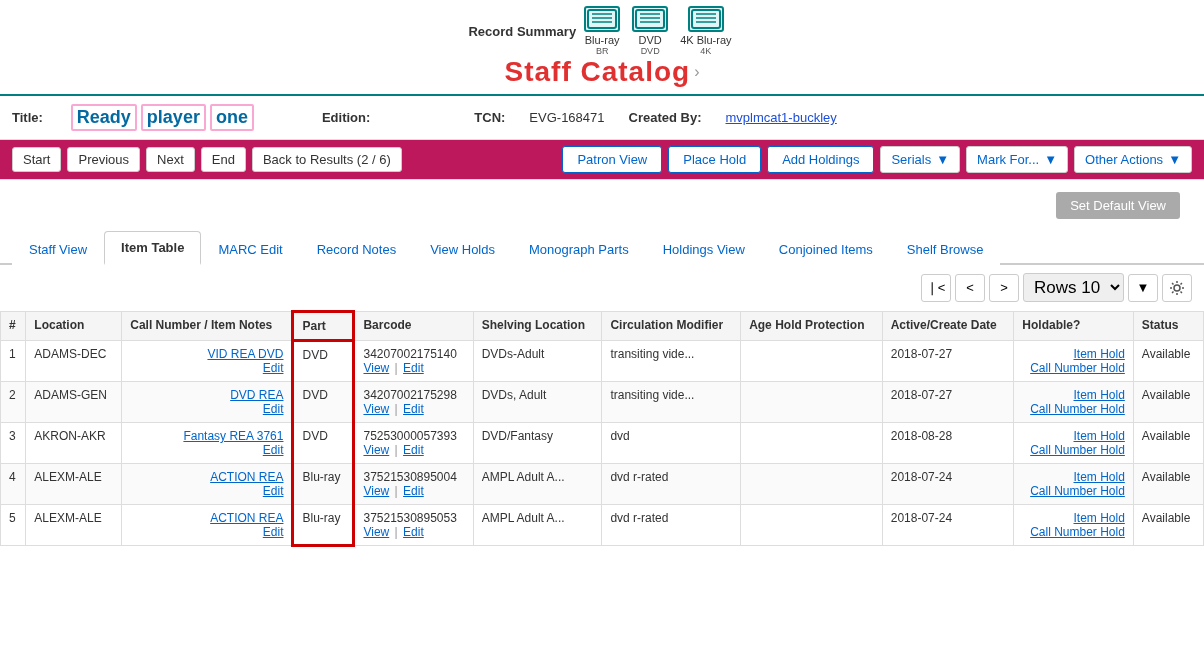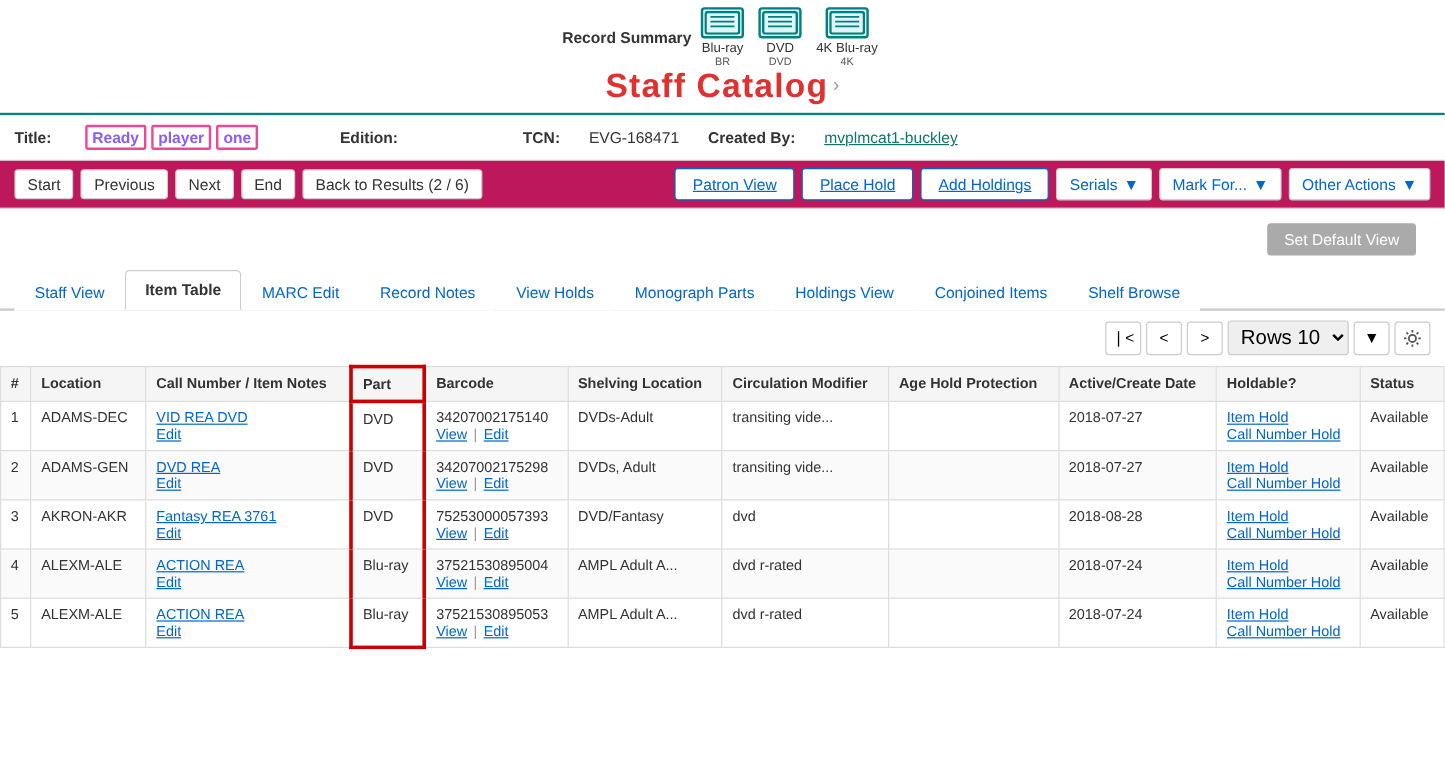--- a/index.html
+++ b/index.html
@@ -64,30 +64,30 @@
       display: flex;
       align-items: center;
       padding: 8px 12px;
       border-bottom: 1px solid #ddd;
       gap: 24px;
       background: #fff;
     }
     .title-label { font-weight: bold; color: #333; }
     .title-words { display: flex; gap: 4px; margin-left: 4px; }
     .title-word {
-      border: 2px solid #ec4899;
+      border: 2px solid #f9a8d4;
       border-radius: 2px;
       padding: 1px 4px;
-      font-size: 13px;
+      font-size: 18px;
       font-weight: bold;
-      color: #8b5cf6;
+      color: #0369a1;
     }
     .meta-label { font-weight: bold; color: #333; }
     .meta-value { color: #333; }
-    .meta-link { color: #0f766e; text-decoration: underline; cursor: pointer; }
+    .meta-link { color: #1d4ed8; text-decoration: underline; cursor: pointer; }
 
     
     .action-bar {
       display: flex;
       align-items: center;
       padding: 6px 12px;
       background: #be185d;
       border-bottom: 1px solid #ddd;
       gap: 6px;
       flex-wrap: wrap;
@@ -102,21 +102,20 @@
       font-size: 13px;
     }
     .btn-primary {
       background: #fff;
       border: 1px solid #0066cc;
       padding: 5px 14px;
       border-radius: 3px;
       cursor: pointer;
       color: #0066cc;
       font-size: 13px;
-      text-decoration: underline;
     }
     .btn-dropdown {
       background: #fff;
       border: 1px solid #ccc;
       padding: 5px 10px;
       border-radius: 3px;
       cursor: pointer;
       color: #0066cc;
       font-size: 13px;
       display: flex;
@@ -225,21 +224,21 @@
       font-weight: bold;
       color: #333;
       vertical-align: top;
     }
     .item-table td {
       border: 1px solid #ddd;
       padding: 6px 8px;
       vertical-align: top;
     }
     .item-table tr:nth-child(even) td { background: #fafafa; }
-    .cell-link { color: #0066cc; text-decoration: underline; cursor: pointer; display: block; }
+    .cell-link { color: #0066cc; text-decoration: underline; cursor: pointer; display: block; text-align: right; }
     .cell-link-inline { color: #0066cc; text-decoration: underline; cursor: pointer; }
 
     
     th.part-header {
       border: 3px solid #cc0000 !important;
     }
     td.part-cell {
       border-left: 3px solid #cc0000 !important;
       border-right: 3px solid #cc0000 !important;
     }

